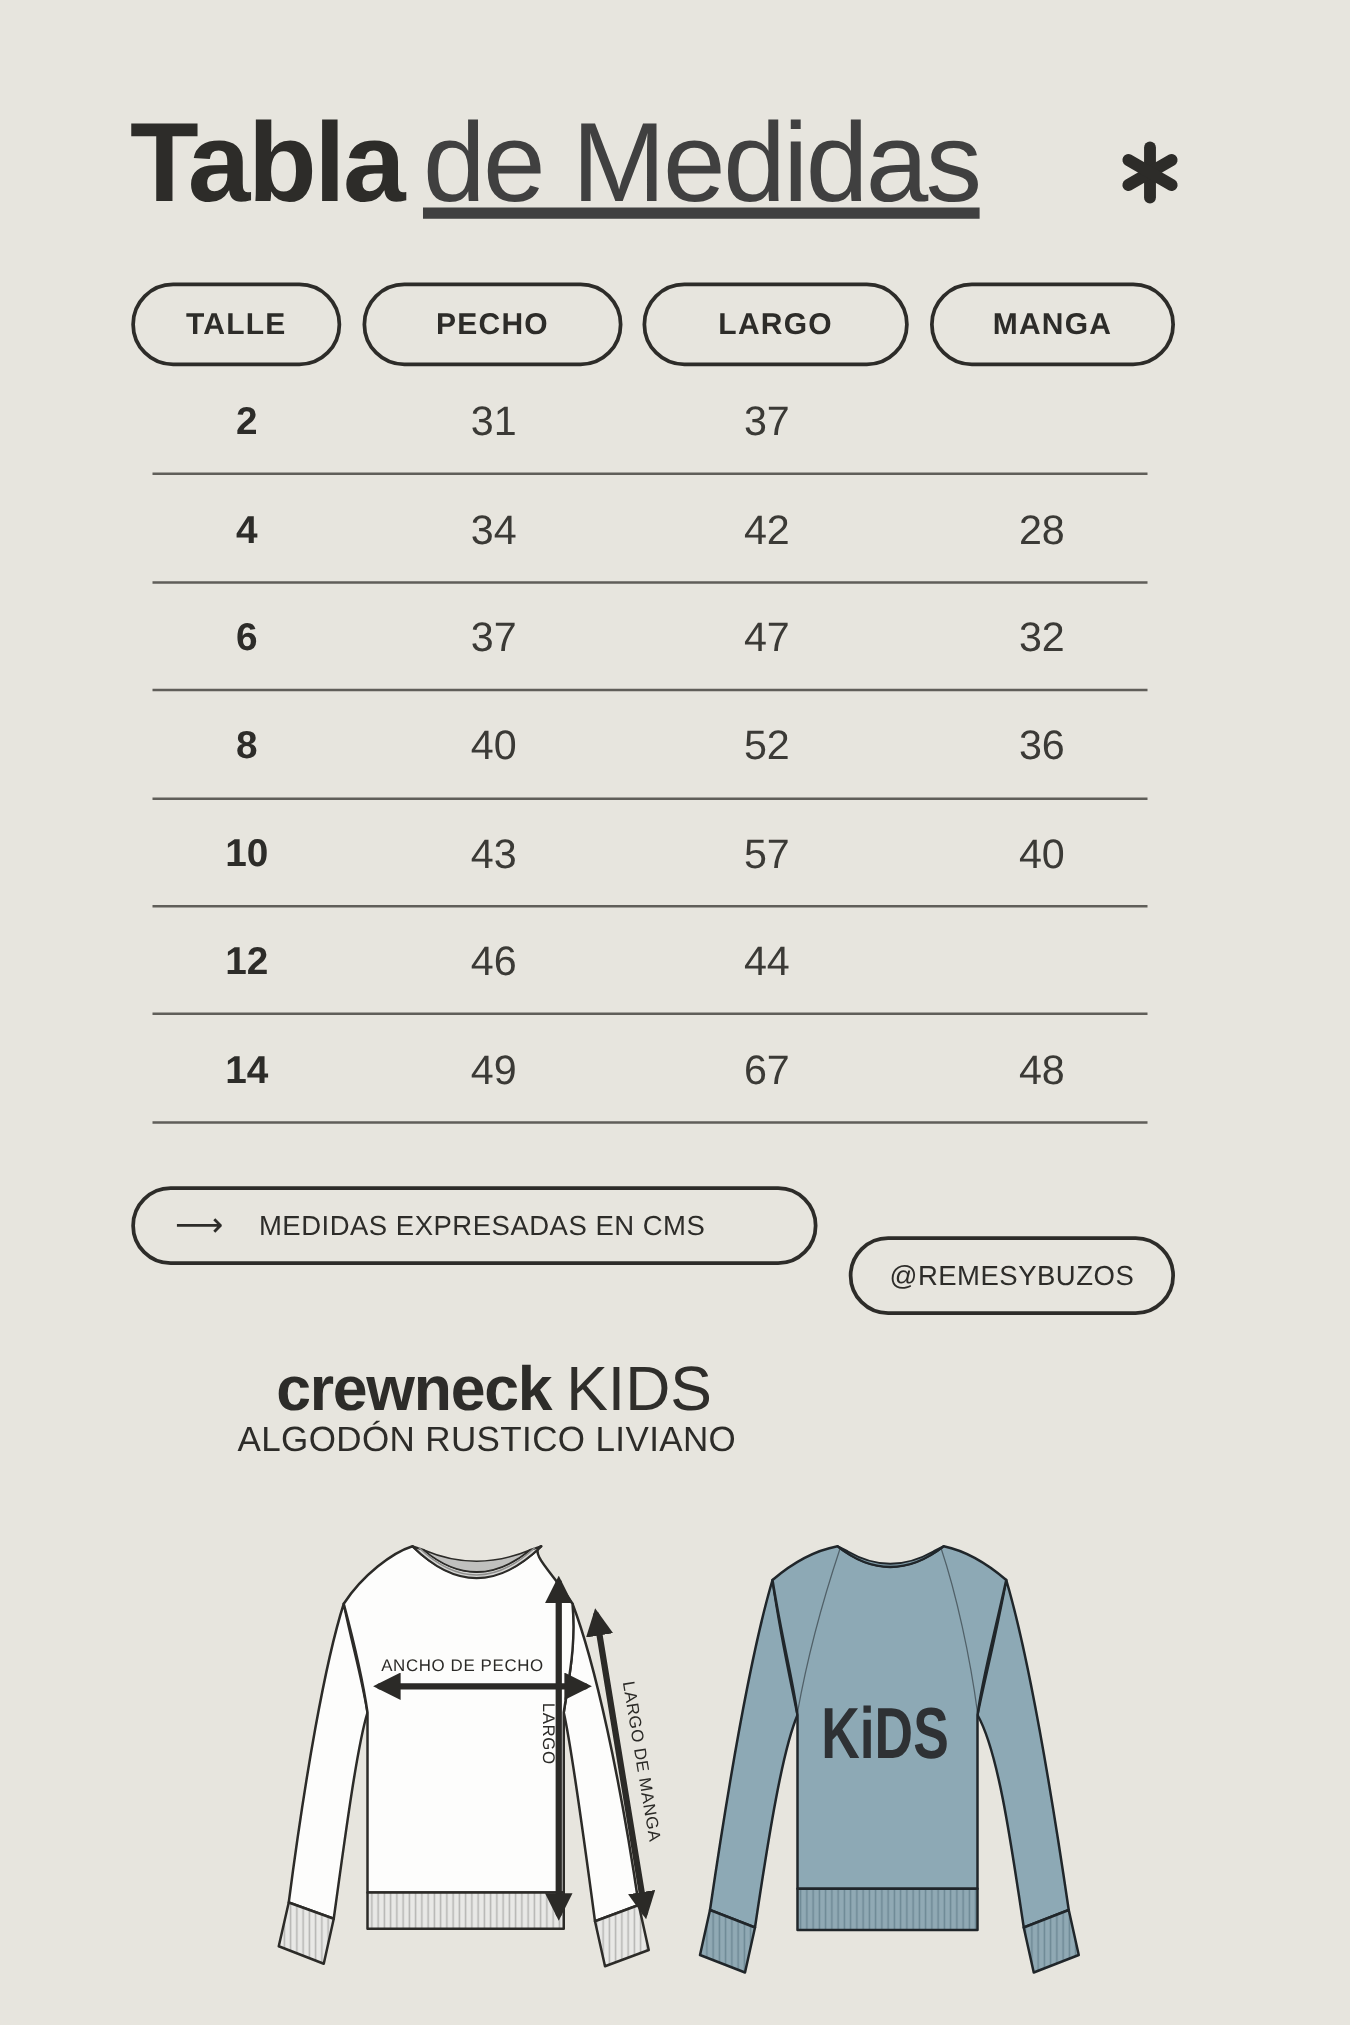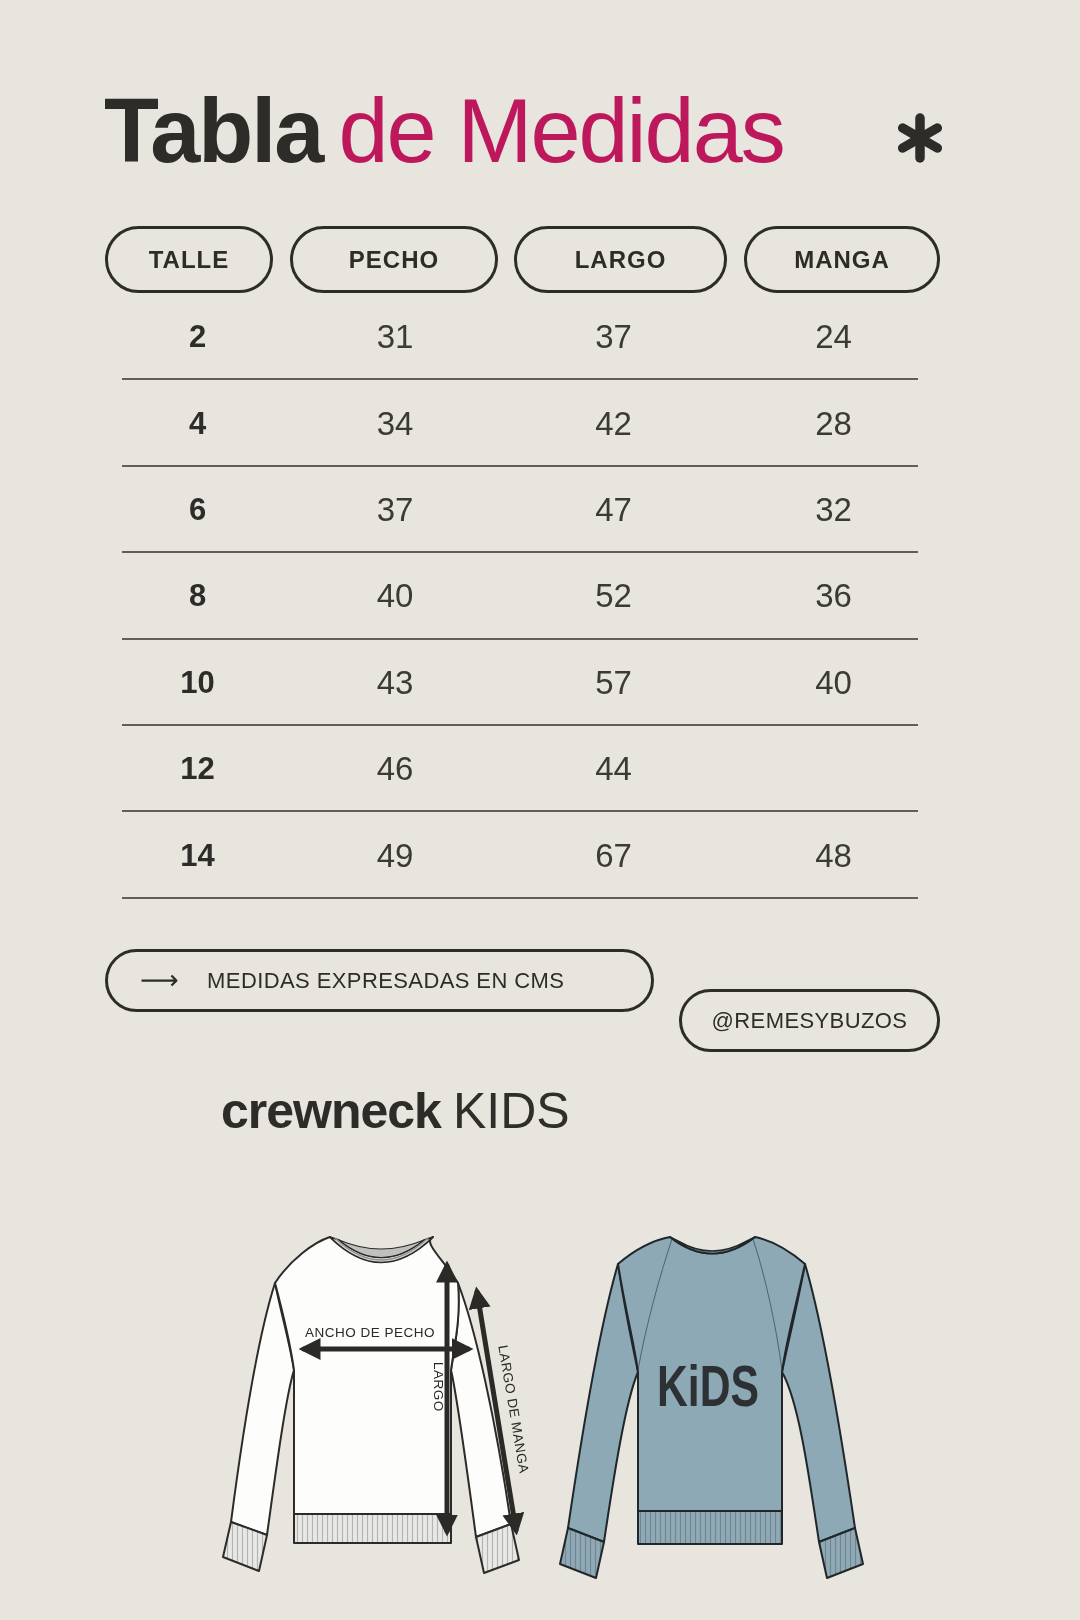--- a/index.html
+++ b/index.html
@@ -4,21 +4,21 @@
 <style>
   html,body{margin:0;padding:0;background:#cfcdc6;}
   .canvas{
     position:relative;width:1080px;height:1620px;margin:0 auto;
     background:#e7e5de;overflow:hidden;
     font-family:"Liberation Sans",sans-serif;color:#2d2c29;
   }
   
   .title{position:absolute;left:104px;top:86px;font-size:90px;line-height:1;letter-spacing:-2px;white-space:nowrap;}
   .title .b{font-weight:700;text-align:center;}
-  .title .l{font-weight:400;margin-left:16px;color:#be185d;}
+  .title .l{font-weight:400;margin-left:16px;color:#404040;text-decoration:underline;}
   .asterisk{position:absolute;left:894px;top:112px;width:52px;height:52px;}
   
   .pill{
     position:absolute;top:226px;height:67px;box-sizing:border-box;
     border:3px solid #2d2c29;border-radius:40px;
     display:flex;align-items:center;justify-content:center;
     font-weight:700;font-size:24px;letter-spacing:1px;
   }
   .pill.p0{left:105px;width:168px;}
   .pill.p1{left:290px;width:208px;}
@@ -87,21 +87,20 @@
     </div>
   <div class="pill p3">
       <span>MANGA</span>
     </div>
 
   <div class="rows">
     <div class="trow">
       <span class="c talle">2</span>
       <span class="c">31</span>
       <span class="c">37</span>
-      <span class="c">24</span>
     </div>
     <div class="trow">
       <span class="c talle">4</span>
       <span class="c">34</span>
       <span class="c">42</span>
       <span class="c">28</span>
     </div>
     <div class="trow">
       <span class="c talle">6</span>
       <span class="c">37</span>
@@ -137,20 +136,21 @@
     <span class="arrow">⟶</span>
     <span>MEDIDAS EXPRESADAS EN CMS</span>
   </div>
   <div class="handle-pill">
     <span>@REMESYBUZOS</span>
   </div>
 
   <div class="product-name">
     <span class="b">crewneck</span><span class="l">KIDS</span>
   </div>
+  <div class="product-sub">ALGODÓN RUSTICO LIVIANO</div>
 
   <svg class="front-svg" viewBox="0 0 325 355">
     <defs>
       <pattern id="ribW" width="5" height="8" patternUnits="userSpaceOnUse">
         <rect width="5" height="8" fill="#e8e8e6"></rect>
         <line x1="2.5" y1="0" x2="2.5" y2="8" stroke="#b4b4b2" stroke-width="1.2"></line>
       </pattern>
       <marker id="ah" viewBox="0 0 10 10" refX="7.5" refY="5" markerWidth="4.4" markerHeight="4.4" orient="auto-start-reverse">
         <path d="M0,0 L10,5 L0,10 Z" fill="#2b2a27"></path>
       </marker>

